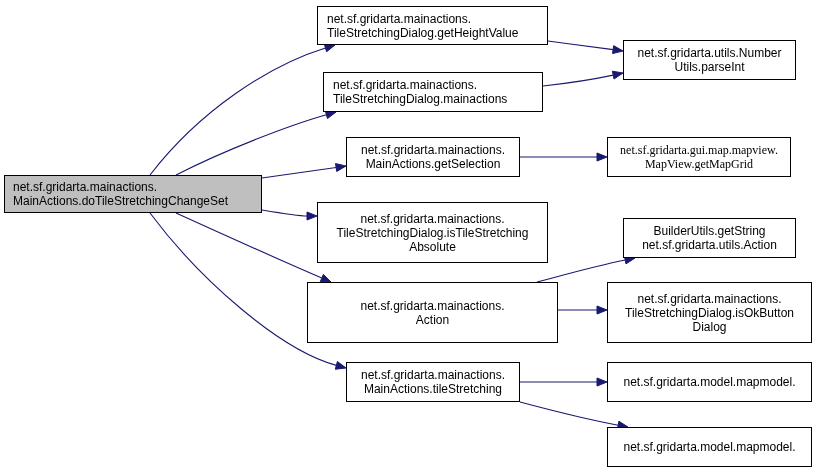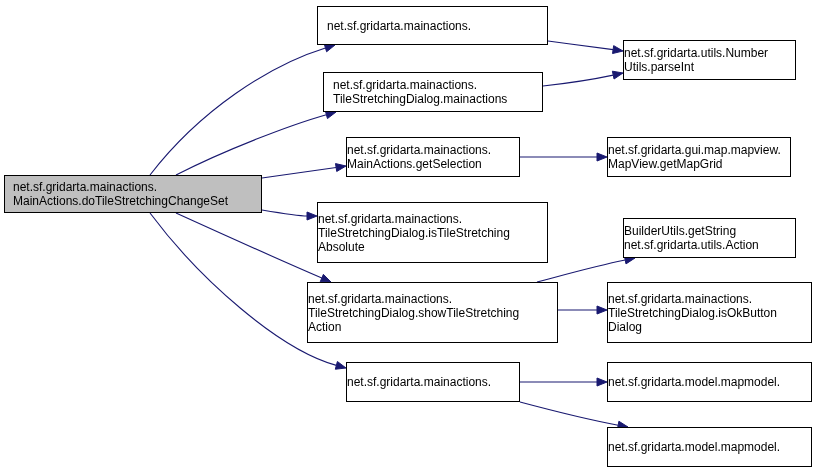--- a/index.html
+++ b/index.html
@@ -1,21 +1,21 @@
 <!DOCTYPE html>
 <html><head>
   <meta charset="utf-8">
   <style>
     html, body { margin: 0; padding: 0; background: #ffffff; }
     body { width: 817px; height: 475px; position: relative; overflow: hidden;
            font-family: "Liberation Sans", sans-serif; }
     #graph { position: absolute; left: 0; top: 0; width: 817px; height: 475px; }
     .node { position: absolute; box-sizing: border-box; border: 1px solid #000;
             background: #ffffff; display: flex; flex-direction: column;
-            justify-content: center; align-items: flex-start;
+            justify-content: center; align-items: center;
             font-size: 12px; line-height: 14px; color: #000; text-align: center;
             cursor: pointer; }
     .node.root { background: #bfbfbf; align-items: flex-start; text-align: left; padding-left: 8px; }
     .node.left { align-items: flex-start; text-align: left; padding-left: 9px; }
     .node span { display: block; white-space: nowrap; }
     .edge { fill: none; stroke: #191970; stroke-width: 1.1; }
     .arrow { fill: #191970; stroke: #191970; stroke-width: 1; }
   </style>
 </head>
 <body>
@@ -49,47 +49,48 @@
     <polygon points="628,427 617.4408183962015,429.12218845958694 618.8901178320169,421.2545629508744" class="arrow"></polygon>
   </svg>
 
 <div id="nodes">
     <div class="node root" style="left: 4px; top: 175px; width: 258px; height: 38px;">
       <span>net.sf.gridarta.mainactions.</span>
       <span>MainActions.doTileStretchingChangeSet</span>
     </div>
     <div class="node left" style="left: 317px; top: 6px; width: 231px; height: 39px;">
       <span>net.sf.gridarta.mainactions.</span>
+      <span>TileStretchingDialog.getHeightValue</span>
     </div>
     <div class="node left" style="left: 323px; top: 72px; width: 220px; height: 40px;">
       <span>net.sf.gridarta.mainactions.</span>
       <span>TileStretchingDialog.mainactions</span>
     </div>
     <div class="node " style="left: 346px; top: 137px; width: 174px; height: 40px;">
       <span>net.sf.gridarta.mainactions.</span>
       <span>MainActions.getSelection</span>
     </div>
     <div class="node " style="left: 317px; top: 202px; width: 231px; height: 61px;">
       <span>net.sf.gridarta.mainactions.</span>
       <span>TileStretchingDialog.isTileStretching</span>
       <span>Absolute</span>
     </div>
     <div class="node " style="left: 307px; top: 282px; width: 251px; height: 61px;">
       <span>net.sf.gridarta.mainactions.</span>
-      <span>TileStretchingDialog.showTileStretching</span>
       <span>Action</span>
     </div>
     <div class="node " style="left: 346px; top: 362px; width: 174px; height: 40px;">
       <span>net.sf.gridarta.mainactions.</span>
+      <span>MainActions.tileStretching</span>
     </div>
     <div class="node " style="left: 623px; top: 40px; width: 173px; height: 40px;">
       <span>net.sf.gridarta.utils.Number</span>
       <span>Utils.parseInt</span>
     </div>
-    <div class="node " style="left: 607px; top: 137px; width: 184px; height: 40px;">
+    <div class="node " style="left: 607px; top: 137px; width: 184px; height: 40px; font-family: Liberation Serif, serif;">
       <span>net.sf.gridarta.gui.map.mapview.</span>
       <span>MapView.getMapGrid</span>
     </div>
     <div class="node " style="left: 623px; top: 218px; width: 173px; height: 40px;">
       <span>BuilderUtils.getString</span>
       <span>net.sf.gridarta.utils.Action</span>
     </div>
     <div class="node " style="left: 607px; top: 282px; width: 205px; height: 61px;">
       <span>net.sf.gridarta.mainactions.</span>
       <span>TileStretchingDialog.isOkButton</span>

